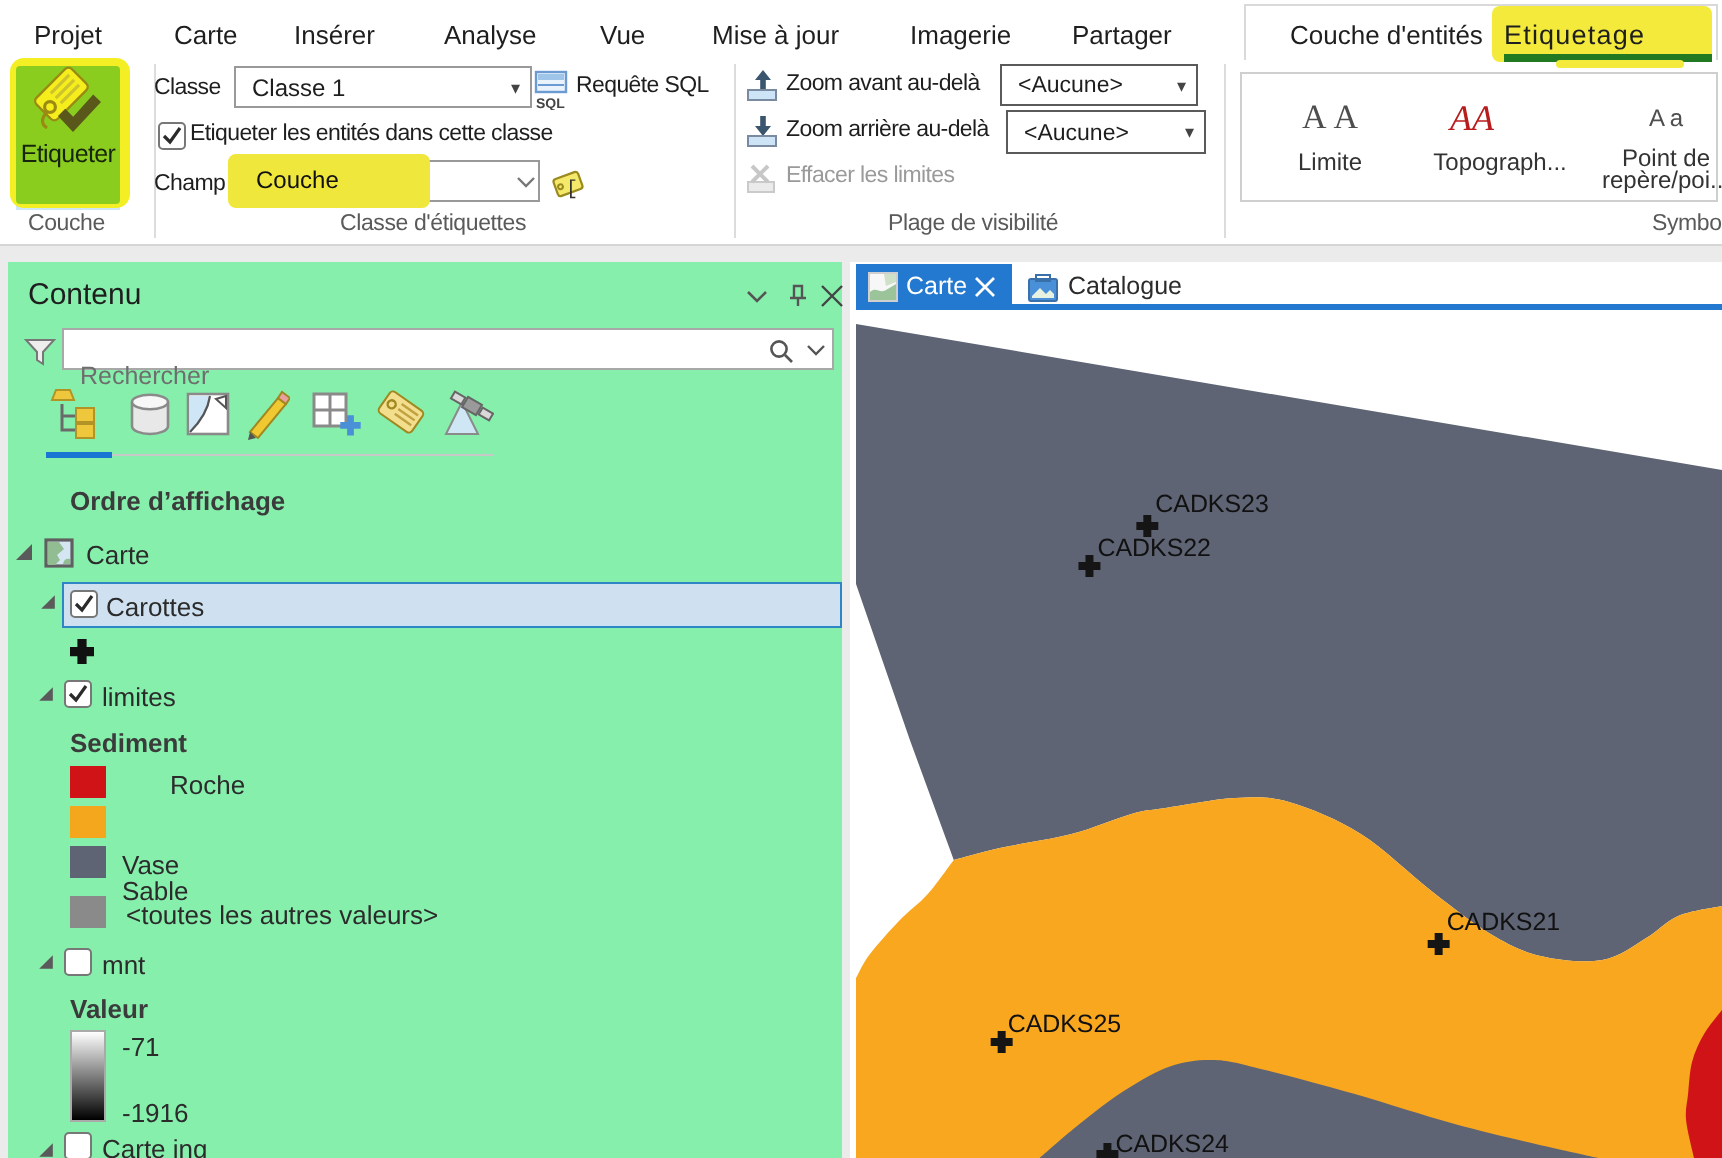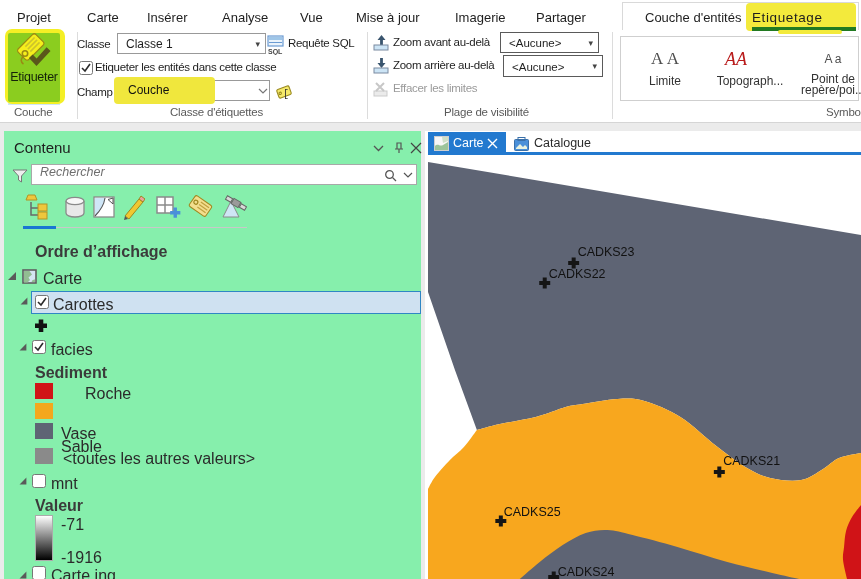--- a/index.html
+++ b/index.html
@@ -11,21 +11,21 @@
   .menutab { position:absolute; top:10px; font-size:13px; color:#1e1e1e; }
   .ctxbox { position:absolute; left:622px; top:2px; width:237px; height:28px; background:#fff; border:1px solid #d9d9d9; border-bottom:none; }
   .grouplabel { position:absolute; top:106px; font-size:11.5px; letter-spacing:-0.2px; color:#5a5a5a; white-space:nowrap; }
   .vsep { position:absolute; top:32px; height:87px; width:1px; background:#dcdcdc; }
   .combo { position:absolute; background:#fff; border:1px solid #999; font-size:12px; color:#1e1e1e; }
   .combo .arr { position:absolute; right:5px; top:50%; transform:translateY(-50%); font-size:9px; color:#444; }
   .rlabel { position:absolute; font-size:11.5px; letter-spacing:-0.3px; color:#1e1e1e; white-space:nowrap; }
   .gray { color:#9a9a9a; }
   
   #panel { position:absolute; left:4px; top:131px; width:417px; height:448px; background:#86efac; }
-  .treetxt { font-size:16px; color:#2b2b2b; }
+  .treetxt { font-size:13px; color:#2b2b2b; }
   .chk { position:absolute; width:14px; height:14px; background:#fff; border:1px solid #777; border-radius:2.5px; }
   .expander { position:absolute; width:0; height:0; border-left:8px solid transparent; border-bottom:8px solid #5a5a5a; }
   
   #maparea { position:absolute; left:425px; top:131px; width:436px; height:448px; background:#fff; }
 </style>
 </head>
 <body>
 
 <div id="ribbon">
   <span class="menutab" style="left:17px;">Projet</span>
@@ -151,21 +151,21 @@
       <path d="M4 1 h4 v6 h-4 z M2 7 h8 M6 7 v4" stroke="#555" stroke-width="1.2" fill="none"></path>
     </svg>
   <svg class="abs" style="left:406px; top:11px;" width="12" height="12" viewBox="0 0 12 12">
       <path d="M1 1 L11 11 M11 1 L1 11" stroke="#444" stroke-width="1.2"></path>
     </svg>
 
   <svg class="abs" style="left:8px; top:37px;" width="16" height="16" viewBox="0 0 16 16">
       <path d="M1 2 h14 l-5.5 6 v6 l-3 -2 v-4 z" fill="#eee" stroke="#777" stroke-width="1"></path>
     </svg>
   <div class="abs" style="left:27px; top:33px; width:386px; height:21px; background:#fff; border:1px solid #a8a8a8;"></div>
-  <div class="abs" style="left:36px; top:34px; font-size:12.5px; font-style:italic; color:#6e6e6e;">Rechercher</div>
+  <div class="abs" style="left:36px; top:50px; font-size:12.5px; color:#6e6e6e;">Rechercher</div>
   <svg class="abs" style="left:380px; top:38px;" width="13" height="13" viewBox="0 0 13 13">
       <circle cx="5.5" cy="5.5" r="3.8" fill="none" stroke="#555" stroke-width="1.3"></circle>
       <line x1="8.5" y1="8.5" x2="12" y2="12" stroke="#555" stroke-width="1.3"></line>
     </svg>
   <svg class="abs" style="left:399px; top:41px;" width="10" height="6" viewBox="0 0 10 6">
       <path d="M1 1 L5 5 L9 1" fill="none" stroke="#555" stroke-width="1.2"></path>
     </svg>
 
   <svg class="abs" style="left:20px; top:62px;" width="28" height="27" viewBox="0 0 28 27">
     <path d="M7 9 v13 h7 M7 15 h7" stroke="#6a6a6a" stroke-width="1.5" fill="none"></path>
@@ -234,21 +234,21 @@
 
   <svg class="abs" style="left:31px; top:188px;" width="12" height="13" viewBox="0 0 12 13">
       <path d="M3.7 0.5 h4.6 v4 h3.7 v4.6 h-3.7 v3.9 h-4.6 v-3.9 H0 v-4.6 h3.7 z" fill="#111"></path>
     </svg>
 
   <div class="expander" style="left:15px; top:212px; transform:scale(0.85);"></div>
   <div class="chk" style="left:28px; top:209px;"></div>
   <svg class="abs" style="left:29px; top:210px;" width="12" height="12" viewBox="0 0 12 12">
       <path d="M2 6 l3 3 l5 -7" fill="none" stroke="#2b2b2b" stroke-width="1.6"></path>
     </svg>
-  <div class="abs treetxt" style="left:47px; top:210px;">facies</div>
+  <div class="abs treetxt" style="left:47px; top:210px;">limites</div>
 
   <div class="abs treetxt" style="left:31px; top:233px; font-weight:bold; color:#3b3b3b;">Sediment</div>
   <div class="abs" style="left:31px; top:252px; width:18px; height:16px; background:#d01317;"></div>
   <div class="abs treetxt" style="left:57px; top:254px;margin-left:24px;">Roche</div>
   <div class="abs" style="left:31px; top:272px; width:18px; height:16px; background:#f4a71d;"></div>
   <div class="abs treetxt" style="left:57px; top:262px;margin-top:45px;">Sable</div>
   <div class="abs" style="left:31px; top:292px; width:18px; height:16px; background:#5e6474;"></div>
   <div class="abs treetxt" style="left:57px; top:294px;">Vase</div>
   <div class="abs" style="left:31px; top:317px; width:18px; height:16px; background:#8a8a8a;"></div>
   <div class="abs treetxt" style="left:59px; top:319px;">&lt;toutes les autres valeurs&gt;</div>

